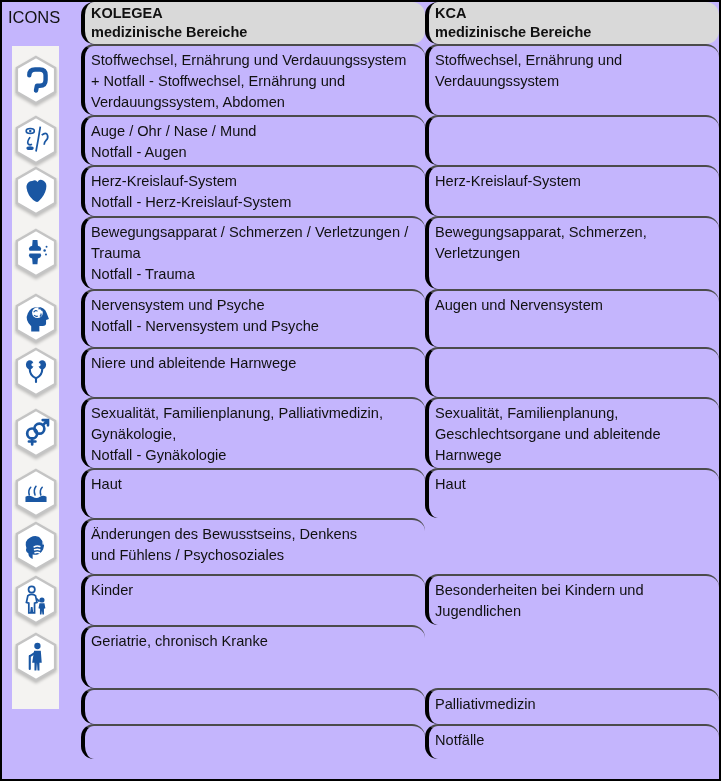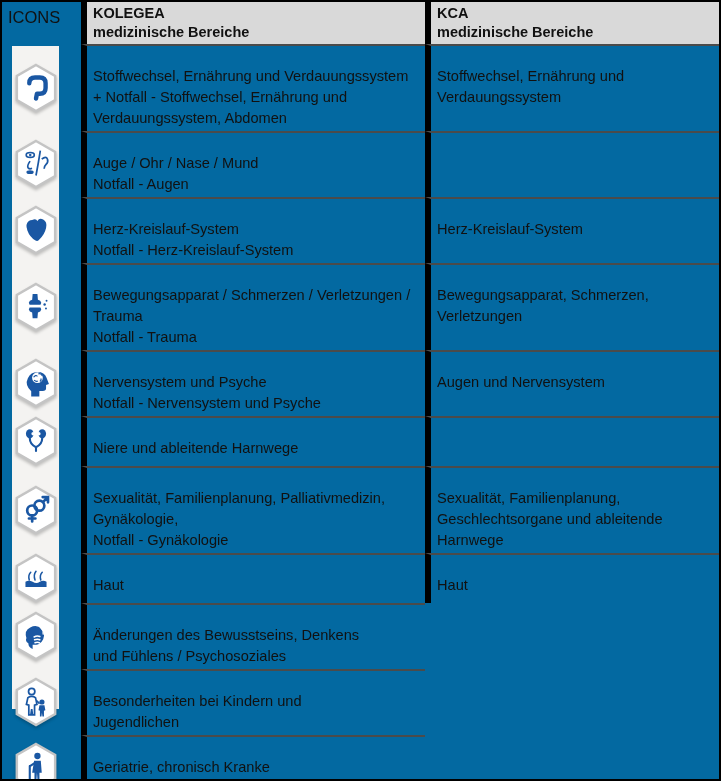--- a/index.html
+++ b/index.html
@@ -1,40 +1,40 @@
 <!DOCTYPE html>
 <html><head>
 <meta charset="utf-8">
 <style>
   html,body{margin:0;padding:0;background:#fff;}
   *{box-sizing:border-box;}
   .doc{
     width:721px;height:781px;
     border:2px solid #000;
     position:relative;
-    background:#0369a1;
+    background:#c4b5fd;
     font-family:"Liberation Sans", sans-serif;
     color:#111;
     overflow:hidden;
   }
   .icon-strip{
     position:absolute;left:10px;top:44px;width:47px;height:663px;
     background:#f4f3f1;z-index:0;
   }
   .row{
     display:grid;
     grid-template-columns:79px 344px 1fr;
     position:relative;z-index:1;
   }
   .cell{
     white-space:pre-line;
     font-size:14.6px;line-height:21px;
-    padding:20px 8px 2px 6px;
-  }
-  .c2,.c3{border-left:6px solid #000000;}
+    padding:4px 8px 2px 6px;
+  }
+  .c2,.c3{border-left:4px solid #000000;border-radius:13px;}
   .body .c2,.body .c3{border-top:2px solid #4b4b4b;}
   .hdr .c2,.hdr .c3{
     background:#d9d9d9;font-weight:bold;
     font-size:14.5px;line-height:19px;padding:2px 6px;
   }
   .hdr .c1{font-size:16.5px;padding:5px 6px;line-height:20px;}
   .icon-cell{
     display:flex;align-items:center;
     padding:0 0 0 10.5px;
   }
@@ -200,20 +200,21 @@
           <polygon points="24,2 44,13.5 44,38.5 24,50 4,38.5 4,13.5" fill="#fff" stroke="#c4c4c4" stroke-width="2.6"></polygon>
           <g stroke="#1a57a3" stroke-width="1.8" fill="none">
             <circle cx="19.5" cy="15" r="3.3"></circle>
             <path d="M15.5 21.5 q4 -2.5 8 0 l1.5 7 -2.5 0.8 v10.2 h-2.2 l-0.8 -6 -0.8 6 h-2.2 v-10.2 l-2.5 -0.8 z"></path>
             <path d="M24.5 24.5 l3.2 3.2"></path>
           </g>
           <circle cx="30.2" cy="26" r="2.7" fill="#1a57a3"></circle>
           <path d="M27.6 29.5 h5.2 l1 5.2 -1.5 0.5 v6 h-1.6 l-0.5 -4 -0.5 4 h-1.6 v-6 l-1.5 -0.5 z" fill="#1a57a3"></path>
         </svg>
       </div>
+      <div class="cell c2">Kinder</div>
       <div class="cell c3">Besonderheiten bei Kindern und
 Jugendlichen</div>
     </div>
 
     <div class="row" style="min-height:63px">
       <div class="cell c1 icon-cell">
         <svg class="hexicon" width="46" height="50" viewBox="0 0 48 52">
           <polygon points="24,2 44,13.5 44,38.5 24,50 4,38.5 4,13.5" fill="#fff" stroke="#c4c4c4" stroke-width="2.6"></polygon>
           <circle cx="25.5" cy="14.5" r="3.3" fill="#1a57a3"></circle>
           <path d="M22 19.5 h7 l1 12.5 h-2.4 v8 h-2 l-0.6 -8 -0.6 8 h-2 v-8 h-2.4 z" fill="#1a57a3"></path>

